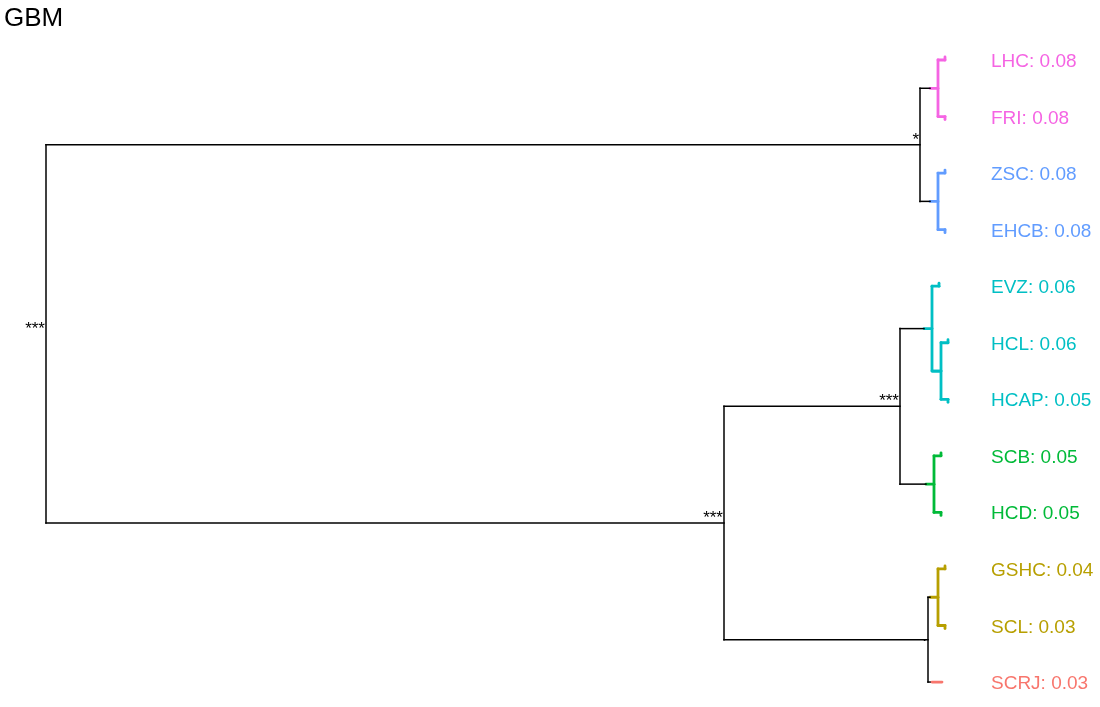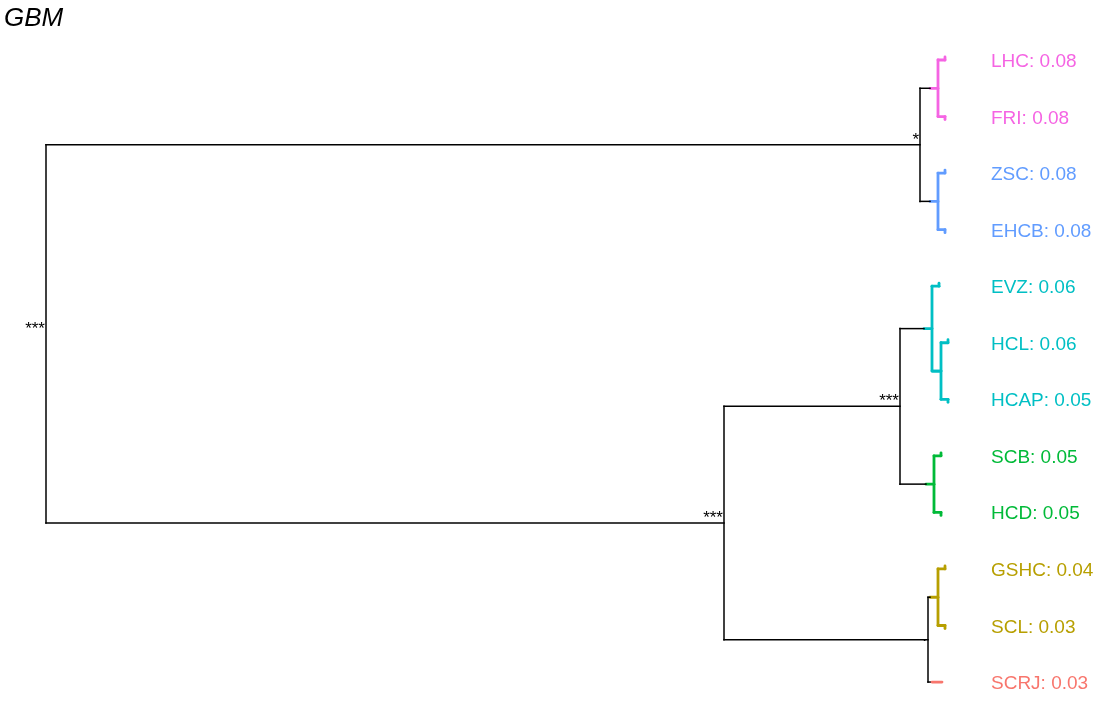--- a/index.html
+++ b/index.html
@@ -16,21 +16,20 @@
     overflow: hidden;
   }
   .plot-title {
     position: absolute;
     left: 4px;
     top: 3px;
     font-size: 26px;
     line-height: 1.1;
     color: #000000;
     white-space: nowrap;
-    font-style: italic;
   }
   svg text {
     font-family: "Liberation Sans", sans-serif;
   }
 </style>
 </head>
 <body>
 
 <div class="canvas">
   <div class="plot-title">GBM</div>

